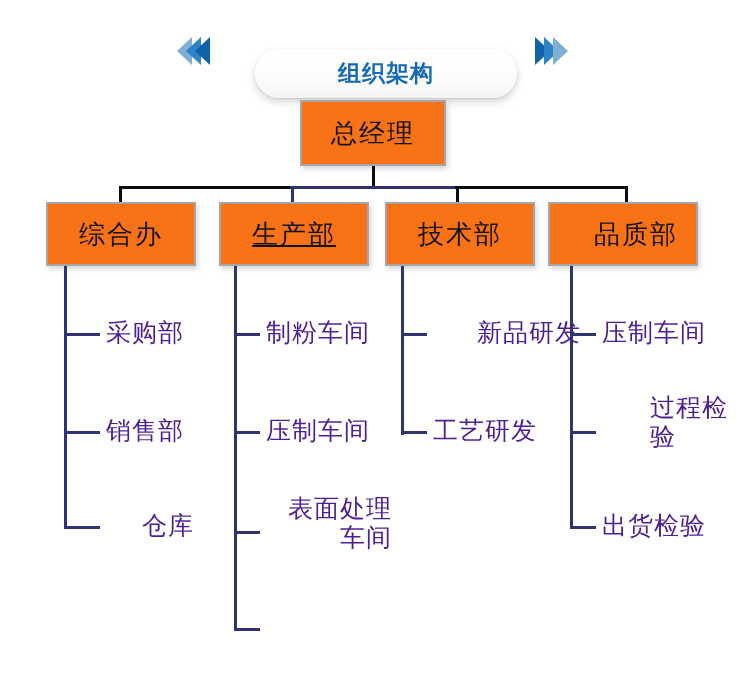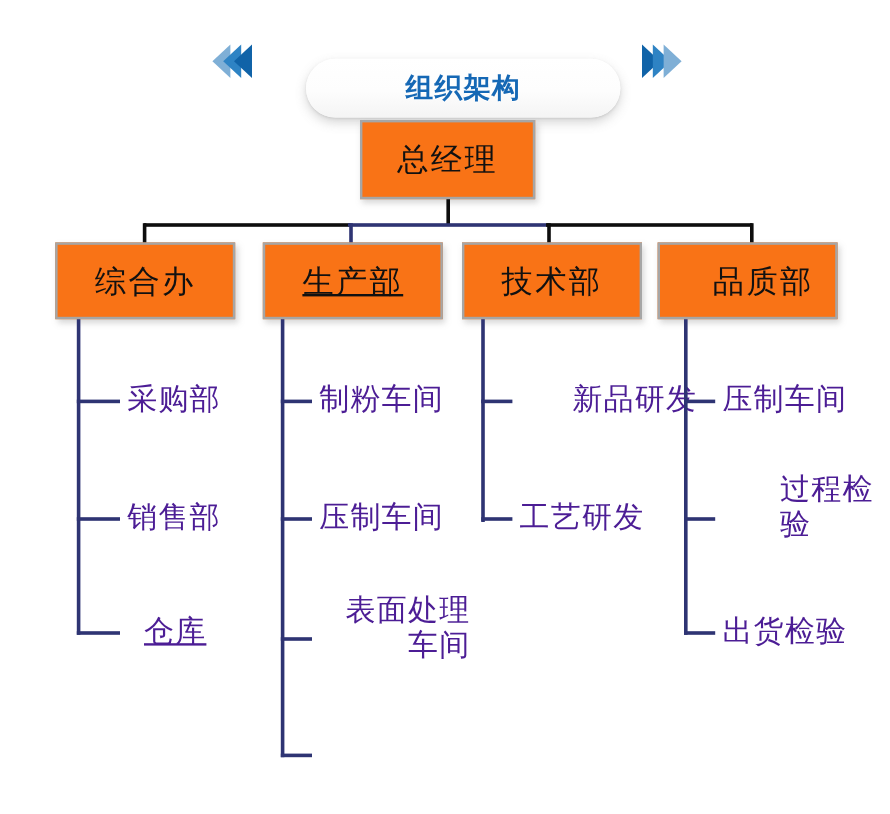--- a/index.html
+++ b/index.html
@@ -154,21 +154,21 @@
   <div class="node-box node-l2" id="node-dept-2">技术部</div>
   <div class="node-box node-l2" id="node-dept-3">品质部</div>
 
   <div class="ln ln-v navy" style="left:64px; top:266px; height:263px;"></div>
   <div class="ln ln-h navy" style="left:64px; top:333px; width:36px;"></div>
   <div class="ln ln-h navy" style="left:64px; top:431px; width:36px;"></div>
   <div class="ln ln-h navy" style="left:64px; top:526px; width:36px;"></div>
 
   <div class="leaf-label" style="left:106px; top:319px;">采购部</div>
   <div class="leaf-label" style="left:106px; top:417px;">销售部</div>
-  <div class="leaf-label" style="left:120px; top:512px;text-decoration:underline;">仓库</div>
+  <div class="leaf-label" style="left:142px; top:512px;">仓库</div>
 
   <div class="ln ln-v navy" style="left:234px; top:266px; height:365px;"></div>
   <div class="ln ln-h navy" style="left:234px; top:333px; width:26px;"></div>
   <div class="ln ln-h navy" style="left:234px; top:431px; width:26px;"></div>
   <div class="ln ln-h navy" style="left:234px; top:531px; width:26px;"></div>
   <div class="ln ln-h navy" style="left:234px; top:628px; width:26px;"></div>
 
   <div class="leaf-label" style="left:266px; top:319px;">制粉车间</div>
   <div class="leaf-label" style="left:266px; top:417px;">压制车间</div>
   <div class="leaf-label leaf-center" style="left:262px; top:495px; width:130px;">表面处理

